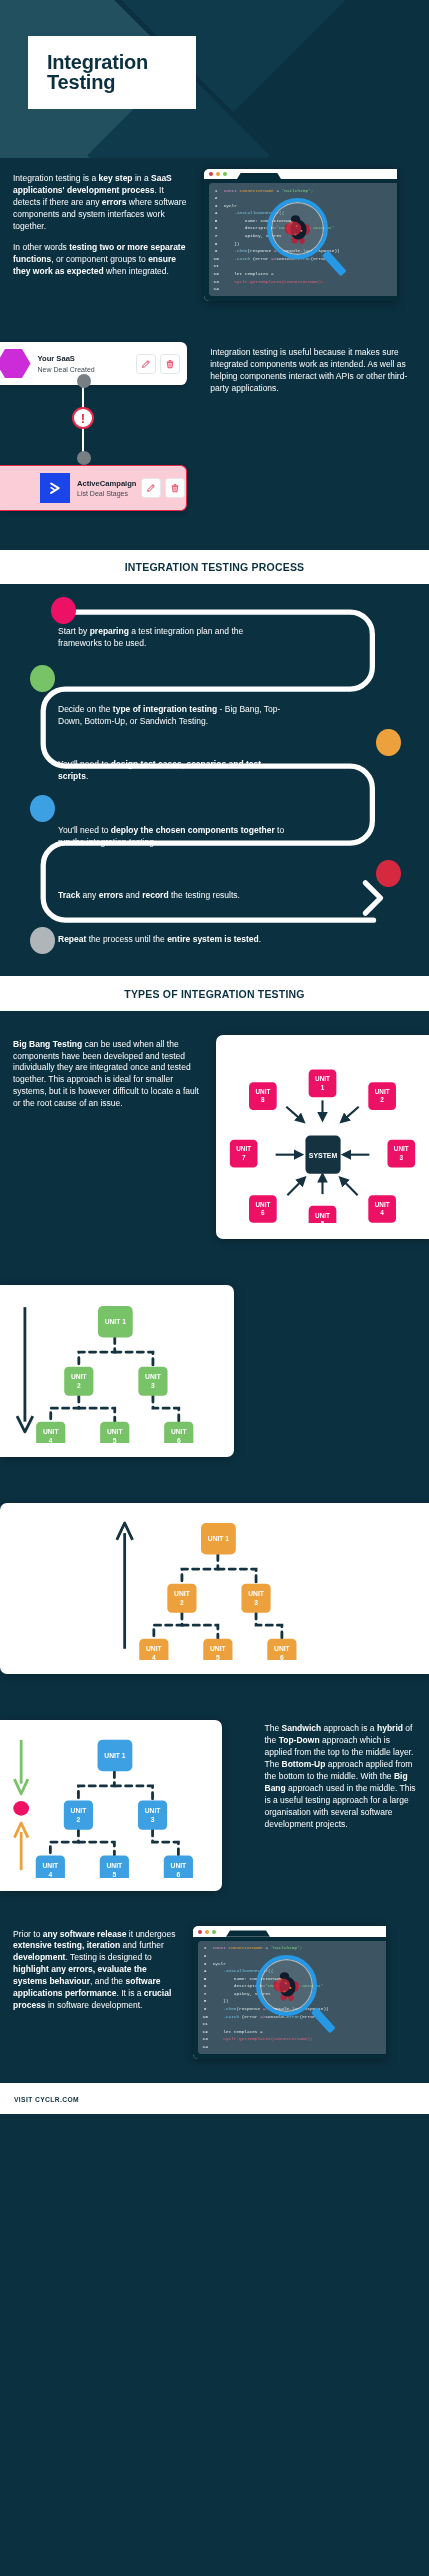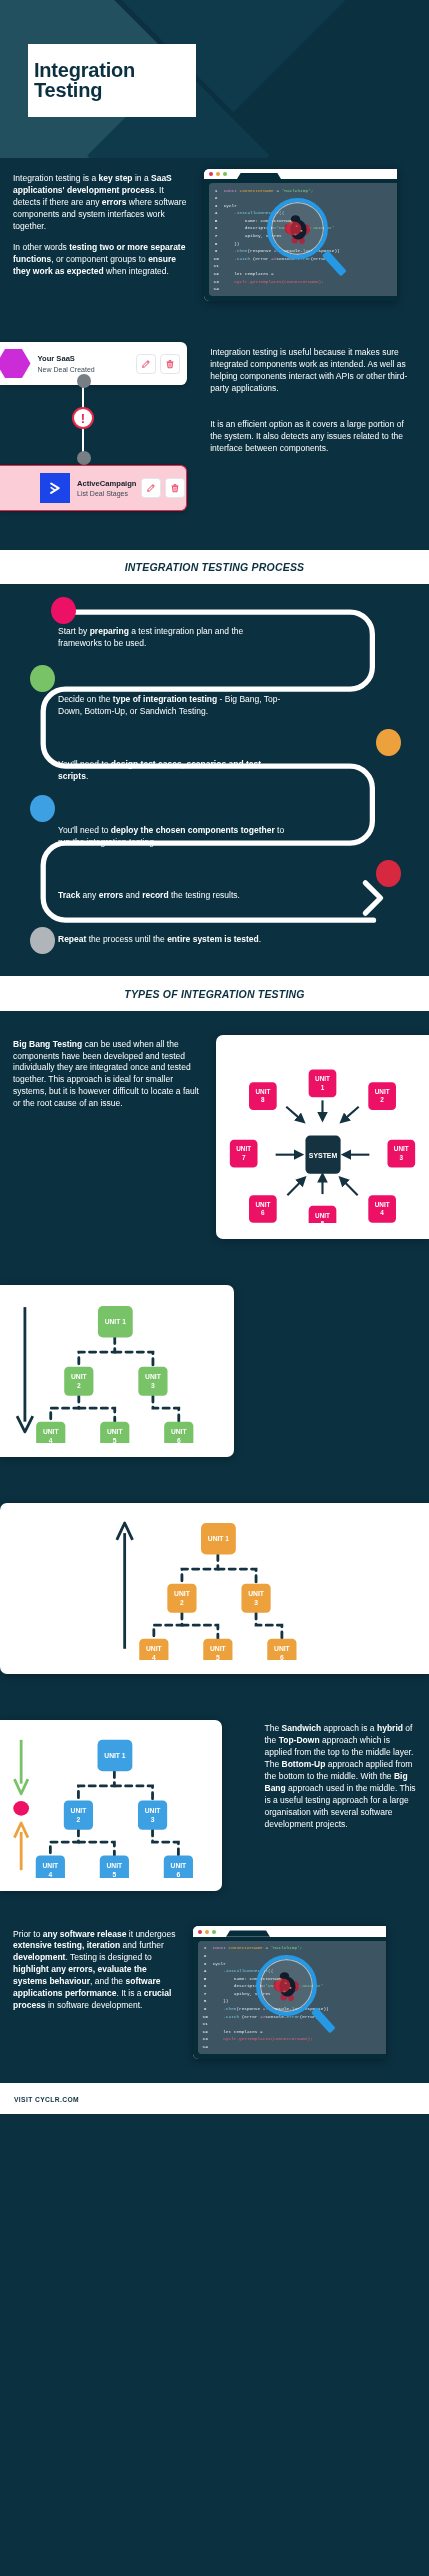--- a/index.html
+++ b/index.html
@@ -29,46 +29,45 @@
     position: absolute; top: -99px; left: 146px;
     width: 175px; height: 175px; background: #0e3a4b;
     transform: rotate(45deg);
   }
   .hero .tri-c {
     position: absolute; top: 91px; left: 114px;
     width: 129px; height: 129px; background: #0e3a4b;
     transform: rotate(45deg);
   }
   .title-card {
-    position: absolute; left: 28px; top: 44px;
+    position: absolute; left: 28px; top: 36px;
     width: 168px; height: 73px;
     background: #ffffff;
     display: flex; flex-direction: column; justify-content: center;
-    padding-left: 6px;
+    padding-left: 19px;
   }
   .title-card h1 {
     color: #0b3040;
     font-size: 20px;
     line-height: 0.98;
     font-weight: bold;
     letter-spacing: -0.2px;
   }
 
   
   .band-white {
     background: #ffffff;
     text-align: center;
     padding: 11.7px 0 11px;
   }
   .band-white h2 {
     color: #0b3040;
     font-size: 10.5px;
     font-weight: bold;
     letter-spacing: 0.2px;
-    font-style: italic;
   }
   p.body { font-size: 8.5px; line-height: 1.42; color: #ffffff; }
   p.body + p.body { margin-top: 8.2px; }
   b { font-weight: bold; }
 
   
   .sec-intro {
     position: relative;
     display: flex;
     padding: 10.5px 0 0 0;
@@ -316,42 +315,41 @@
             <rect x="4" y="6" width="16" height="2.2" fill="#e8294b"></rect>
             <rect x="9" y="3" width="6" height="2.2" fill="#e8294b"></rect>
             <path d="M6 9 H18 L16.8 21 H7.2 Z" fill="none" stroke="#e8294b" stroke-width="2"></path>
             <path d="M10 11.5 V18.5 M14 11.5 V18.5" stroke="#e8294b" stroke-width="1.8"></path>
           </svg>
         </div>
       </div>
     </div>
     <div class="col-txt">
       <p class="body">Integration testing is useful because it makes sure integrated components work as intended. As well as helping components interact with APIs or other third-party applications.</p>
-      <p class="body" style="margin-top:24.5px;">It is an efficient option as it covers a large portion of the system. It also detects any issues related to the interface between components.</p>
     </div>
   </div>
 
   <div class="band-white" style="margin-top:17.5px;">
     <h2>INTEGRATION TESTING PROCESS</h2>
   </div>
 
   <div class="sec-process">
     <div class="snake">
       <svg viewBox="0 0 735 660">
         <path d="M112 48 H600 a38 38 0 0 1 38 38 v56 a38 38 0 0 1 -38 38 H112 a38 38 0 0 0 -38 38 v56 a38 38 0 0 0 38 38 H600 a38 38 0 0 1 38 38 v56 a38 38 0 0 1 -38 38 H112 a38 38 0 0 0 -38 38 v56 a38 38 0 0 0 38 38 H640" fill="none" stroke="#ffffff" stroke-width="9" stroke-linecap="round"></path>
         <path d="M626 512 L652 538 L626 564" fill="none" stroke="#ffffff" stroke-width="9" stroke-linecap="round" stroke-linejoin="round"></path>
       </svg>
 
       <div class="stepdot" style="left:51px;top:13px;background:#ec1164;"></div>
       <div class="stepbox" style="left:58px;top:42px;">
         <span>Start by </span><b>preparing</b><span> a test integration plan and the frameworks to be used.</span>
       </div>
 
       <div class="stepdot" style="left:30px;top:81px;background:#78c268;"></div>
-      <div class="stepbox" style="left:58px;top:110px;width:231px;">
+      <div class="stepbox" style="left:58px;top:120px;width:231px;">
         <span>Decide on the </span><b>type of integration testing</b><span> - Big Bang, Top-Down, Bottom-Up, or Sandwich Testing.</span>
       </div>
 
       <div class="stepdot" style="left:376px;top:145px;background:#eda13c;"></div>
       <div class="stepbox" style="left:58px;top:175px;width:231px;">
         <span>You'll need to </span><b>design test cases, scenarios and test scripts</b><span>.</span>
       </div>
 
       <div class="stepdot" style="left:30px;top:211px;background:#3da0e3;"></div>
       <div class="stepbox" style="left:58px;top:241px;width:234px;">

